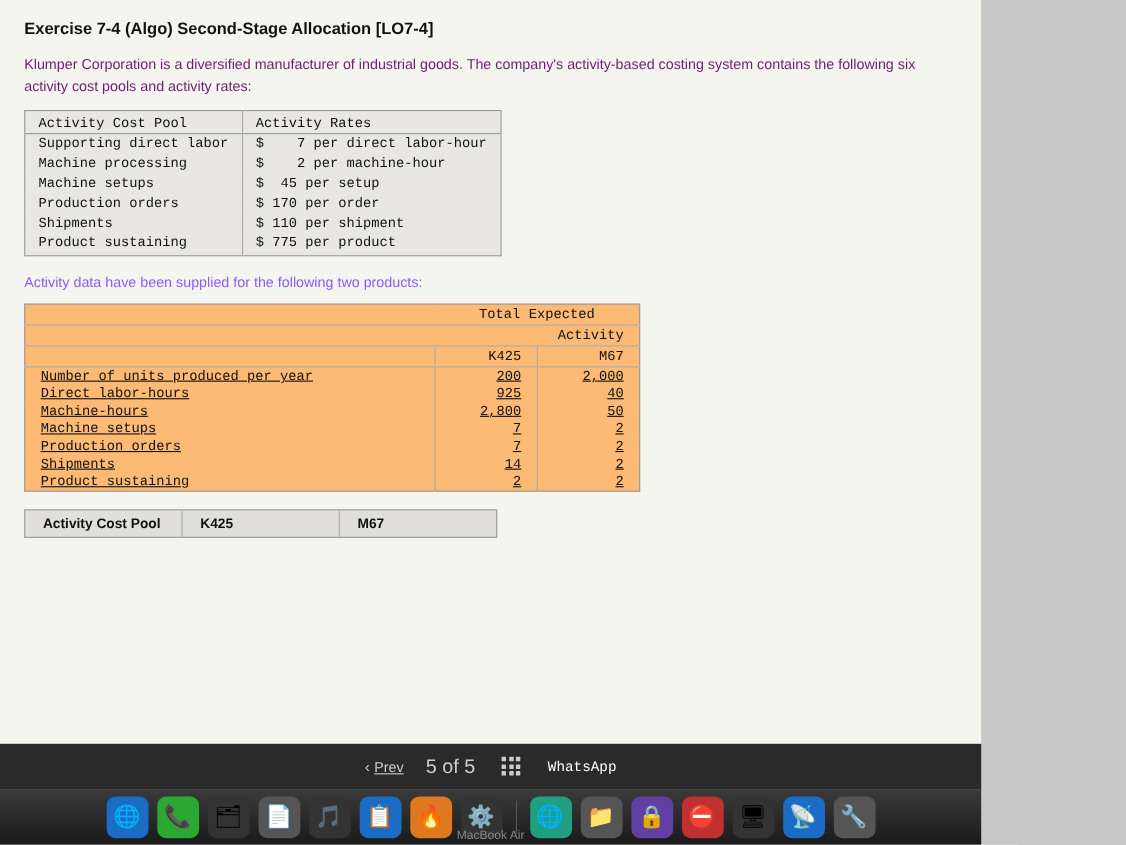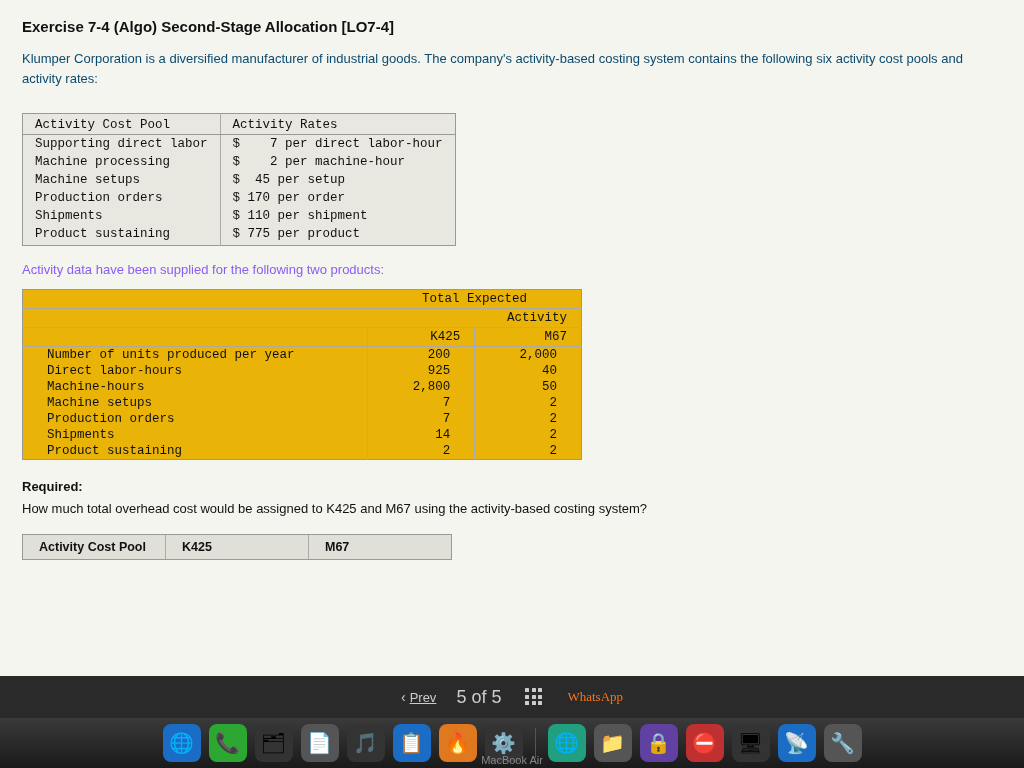--- a/index.html
+++ b/index.html
@@ -7,21 +7,21 @@
     body {
       width: 1024px;
       height: 768px;
       background: #c8c8c8;
       font-family: 'Courier New', Courier, monospace;
       font-size: 13px;
       overflow: hidden;
     }
 
     .page-container {
-      width: 1024px;
+      width: 892px;
       height: 768px;
       display: flex;
       flex-direction: column;
     }
 
     
     .document-area {
       background: #f5f5f0;
       flex: 1;
       padding: 18px 22px 10px 22px;
@@ -33,22 +33,22 @@
       font-family: Arial, sans-serif;
       font-weight: bold;
       font-size: 15px;
       margin-bottom: 14px;
       color: #111;
     }
 
     .intro-text {
       font-family: Arial, sans-serif;
       font-size: 13px;
-      color: #0c4a6e;
-      margin-bottom: 25px;
+      color: #701a75;
+      margin-bottom: 12px;
       line-height: 1.5;
     }
 
     
     .table-container {
       margin-bottom: 16px;
     }
 
     .activity-table {
       border-collapse: collapse;
@@ -91,21 +91,21 @@
     }
 
     .data-table-wrapper {
       margin-bottom: 16px;
     }
 
     .data-table {
       border-collapse: collapse;
       font-family: 'Courier New', Courier, monospace;
       font-size: 12.5px;
-      background: #eab308;
+      background: #fdba74;
       border: 1px solid #999;
       width: 560px;
     }
 
     .data-table td, .data-table th {
       padding: 2px 14px;
       border: none;
       color: #111;
     }
 
@@ -114,21 +114,22 @@
       border-bottom: 1px solid #aaa;
     }
 
     .data-table .subheader td {
       text-align: center;
       border-bottom: 1px solid #aaa;
       font-weight: normal;
     }
 
     .data-table .data-row td {
-      padding: 1px 24px;
+      padding: 1px 14px;
+      text-decoration: underline;
     }
 
     .data-table td.num-col {
       text-align: right;
       width: 70px;
     }
 
     .data-table td.label-col {
       width: 280px;
     }
@@ -217,22 +218,22 @@
 
     .nav-grid-icon span {
       background: #ccc;
       border-radius: 0.5px;
       display: block;
       width: 4px;
       height: 4px;
     }
 
     .nav-whatsapp {
-      color: #f97316;
-      font-family: Liberation Serif, serif;
+      color: #ffffff;
+      font-family: Liberation Mono, monospace;
       font-size: 13px;
     }
 
     
     .taskbar {
       background: linear-gradient(to bottom, #3a3a3a, #1a1a1a);
       height: 50px;
       display: flex;
       align-items: center;
       justify-content: center;
@@ -376,24 +377,20 @@
         </tr>
         <tr class="data-row">
           <td class="label-col">Product sustaining</td>
           <td class="num-col col-border" style="padding-left:6px;">2</td>
           <td class="num-col col-border">2</td>
         </tr>
       </tbody>
         </table>
     </div>
 
-    <div class="required-section">
-      <span class="required-label">Required:</span><br>
-      <span>How much total overhead cost would be assigned to K425 and M67 using the activity-based costing system?</span>
-    </div>
 
     <div class="bottom-table-header">
       <div class="bottom-col">Activity Cost Pool</div>
       <div class="bottom-col">K425</div>
       <div class="bottom-col">M67</div>
     </div>
 
   </div>
 
   <div class="bottom-nav">

